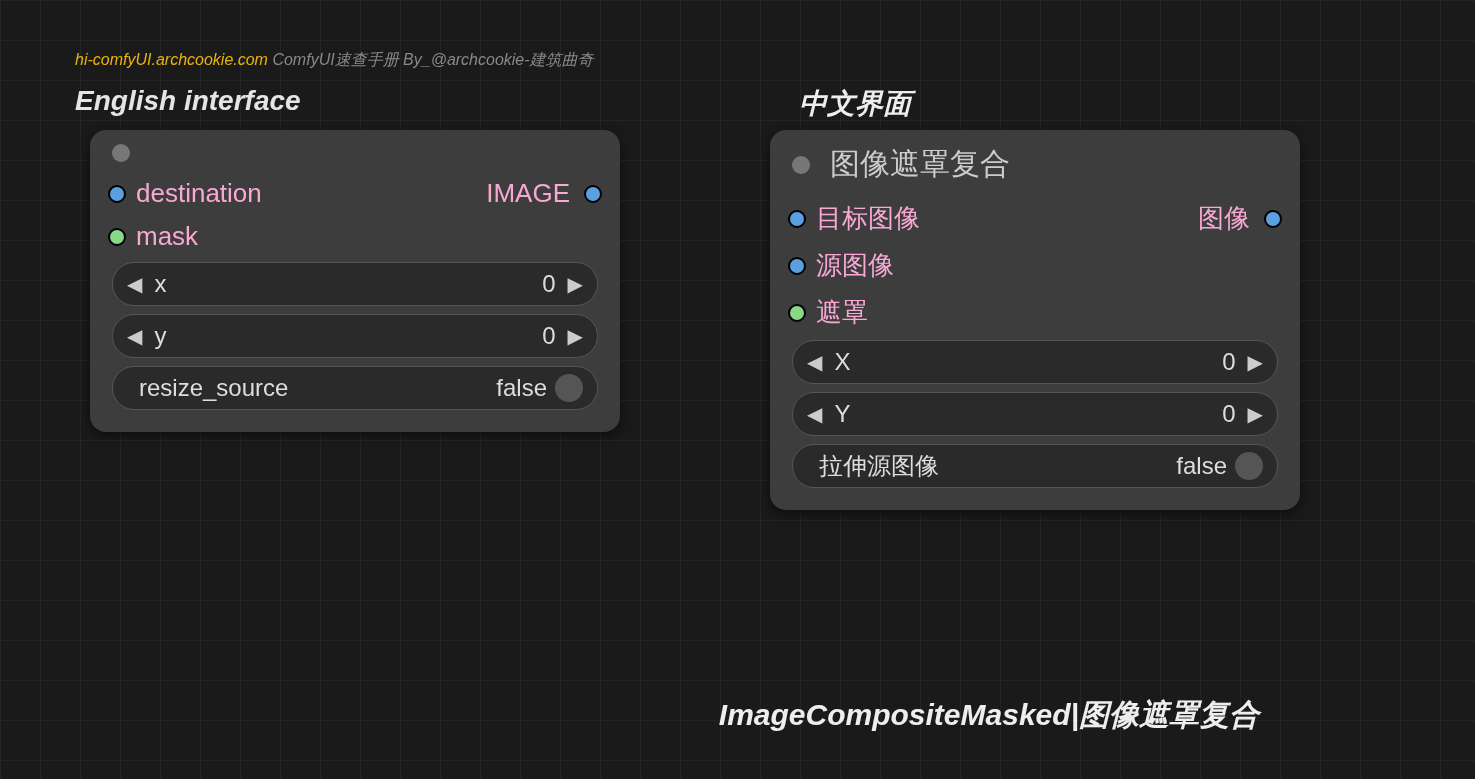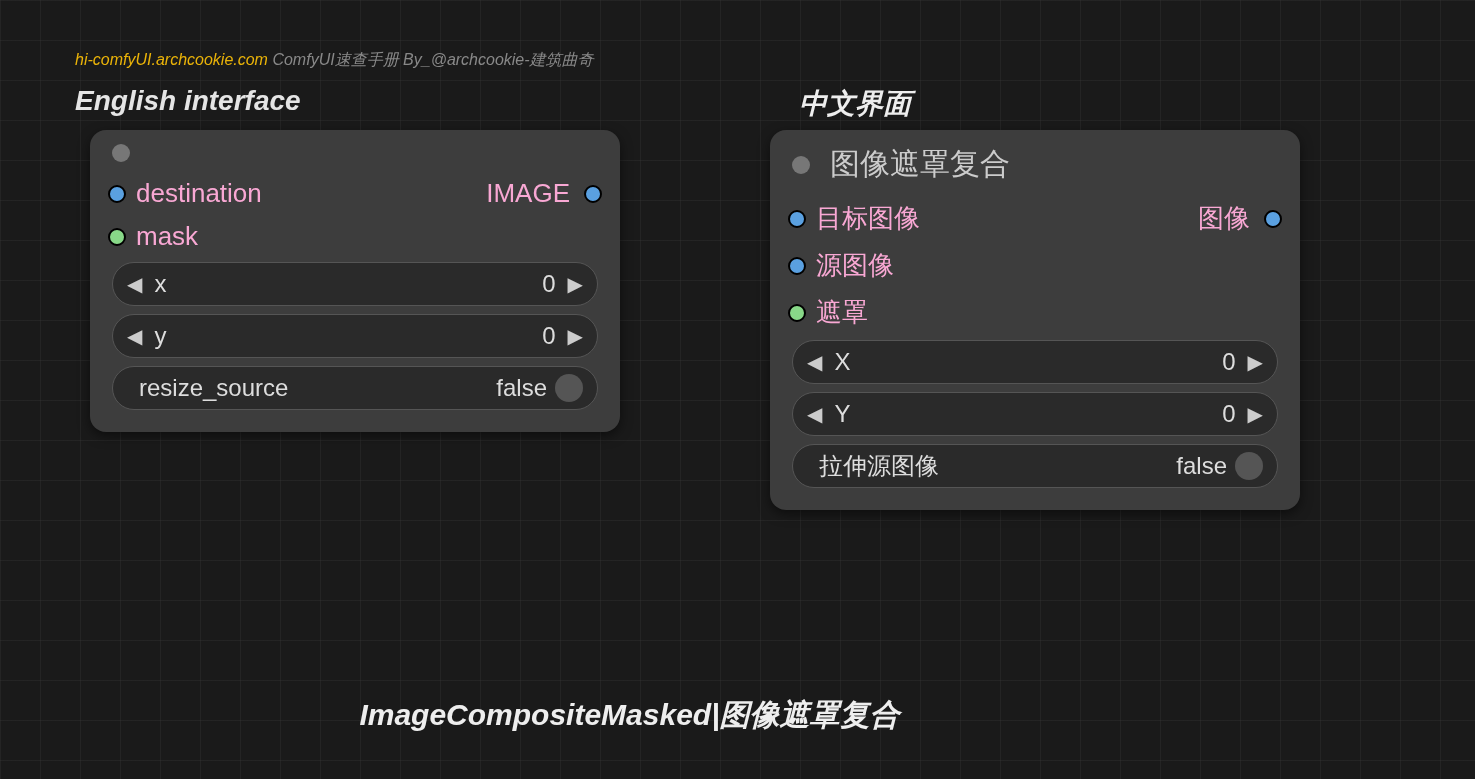--- a/index.html
+++ b/index.html
@@ -142,21 +142,21 @@
   width: 28px;
   height: 28px;
   border-radius: 50%;
   background: #555;
 }
 .caption {
   position: absolute;
   top: 695px;
   left: 0;
   width: 1259px;
-  text-align: center;
+  text-align: right;
   font-size: 30px;
   font-style: italic;
   font-weight: 600;
   color: #eee;
 }
 </style>
 </head>
 <body>
 
 <div class="watermark">

